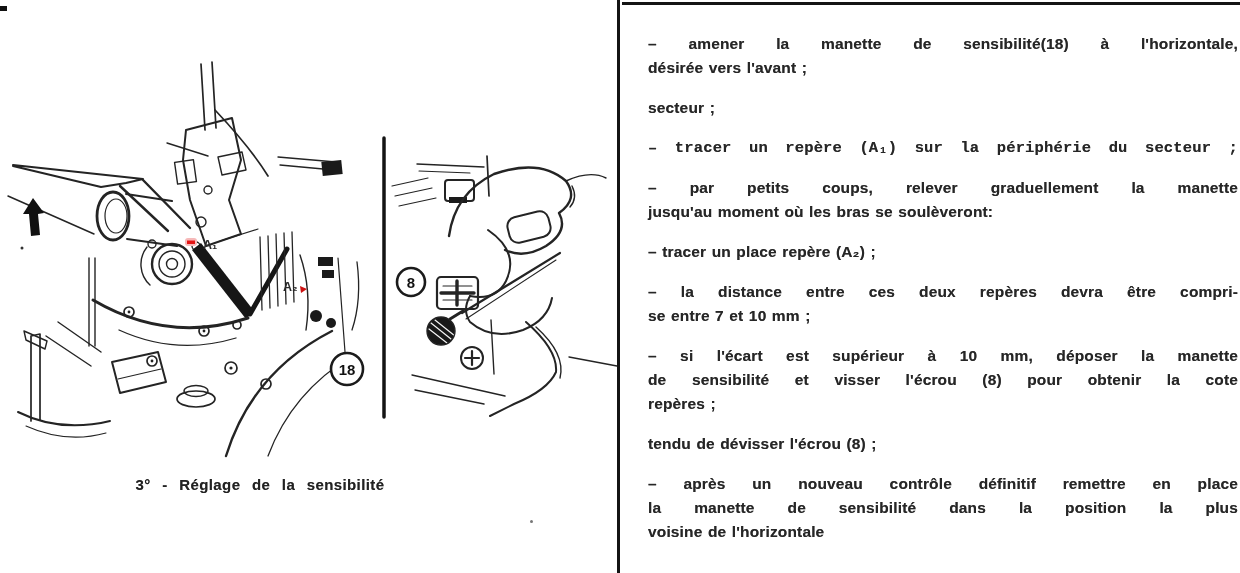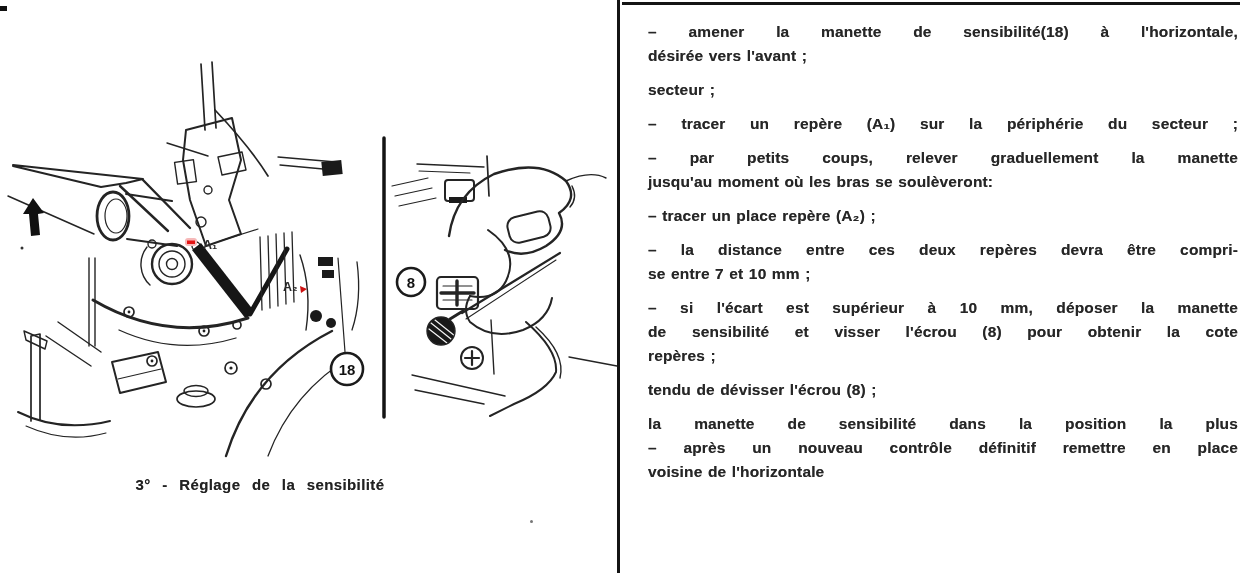--- a/index.html
+++ b/index.html
@@ -2,29 +2,29 @@
 <html><head>
 <meta charset="utf-8">
 <style>
   html,body { margin:0; padding:0; background:#e8e8e8; }
   .page {
     position:relative; width:1240px; height:573px; background:#ffffff;
     overflow:hidden; font-family:"Liberation Sans","DejaVu Sans",sans-serif;
   }
   
   .text-col { position:absolute; left:648px; top:16px; width:590px; }
-  .para { margin:4px 0 10px 0; }
+  .para { margin:16px 0 10px 0; }
   .line {
     font-size:15.5px; font-weight:700; line-height:24px; color:#262626;
     text-align:justify; text-align-last:justify; letter-spacing:0.15px;
     word-spacing:1px; text-shadow:0 0 0.6px rgba(40,40,40,.55);
     white-space:normal;
   }
   .line.last { text-align-last:left; }
-  .para:nth-of-type(3) .line.last { text-align-last:justify; }
+  .para:nth-of-type(3) .line.last { text-align-last:justify;font-family:Liberation Mono, monospace; }
   
   .divider-v { position:absolute; left:617px; top:0; width:3px; height:573px; background:#141414; }
   .rule-top  { position:absolute; left:622px; top:2px; width:618px; height:3px; background:#141414; }
   
   .caption {
     position:absolute; left:60px; top:476px; width:400px; text-align:center;
     font-size:15px; font-weight:700; color:#222; letter-spacing:0.4px;
     word-spacing:7px; text-shadow:0 0 0.6px rgba(40,40,40,.5);
   }
   
@@ -200,21 +200,21 @@
       </div>
       <div class="para">
         <div class="line">– si l'écart est supérieur à 10 mm, déposer la manette</div>
         <div class="line">de sensibilité et visser l'écrou (8) pour obtenir la cote</div>
         <div class="line last">repères ;</div>
       </div>
       <div class="para">
         <div class="line last">tendu de dévisser l'écrou (8) ;</div>
       </div>
       <div class="para">
+        <div class="line">– après un nouveau contrôle définitif remettre en place</div>
         <div class="line">la manette de sensibilité dans la position la plus</div>
-        <div class="line">– après un nouveau contrôle définitif remettre en place</div>
         <div class="line last">voisine de l'horizontale</div>
       </div>
     </div>
 
   <div class="edge-tick"></div>
   <div class="stray-dot"></div>
 </div>
 
 </body></html>

